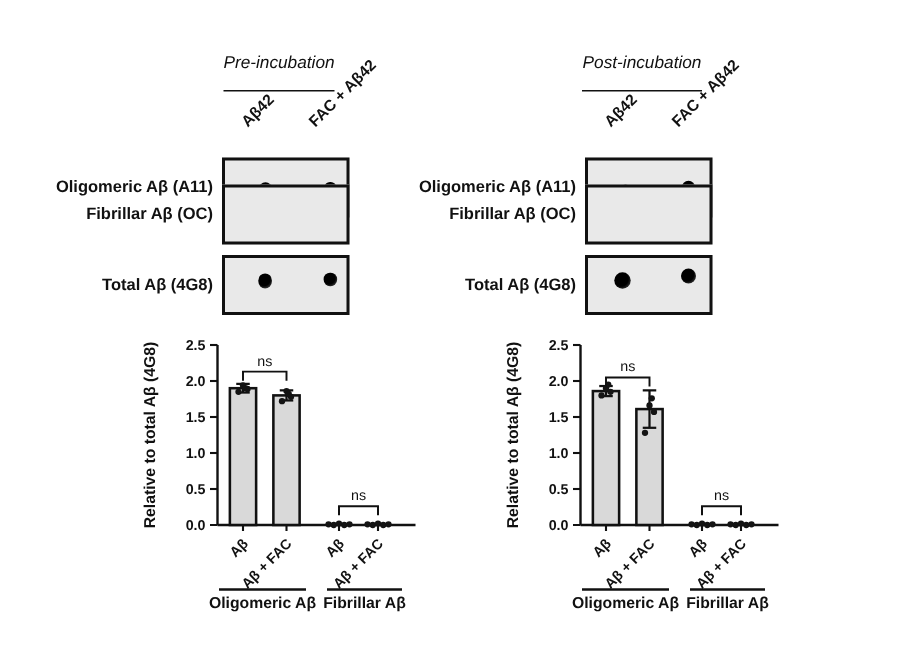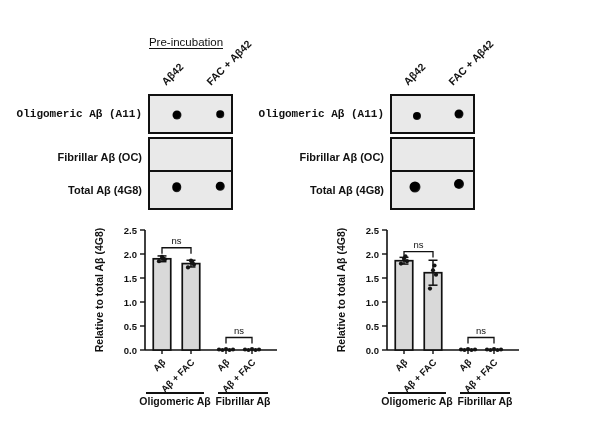--- a/index.html
+++ b/index.html
@@ -3,30 +3,30 @@
 <meta charset="utf-8">
 <style>
   html,body{margin:0;padding:0;background:#fff;}
   body{font-family:"Liberation Sans",sans-serif;color:#111;}
   #stage{position:relative;width:600px;height:447px;background:#fff;overflow:hidden;}
   .panel{position:absolute;top:0;width:300px;height:447px;}
   #panel-pre{left:0;}
   #panel-post{left:242px;}
   .panel-title{position:absolute;left:128px;top:36px;width:116px;text-align:center;
     font-size:11.5px;font-weight:normal;}
-  .panel-title span{border-bottom:1.4px solid #111;padding-bottom:0;}
+  .panel-title span{border-bottom:1.4px solid #111;padding-bottom:12px;font-style:italic;}
   .lane-label{position:absolute;white-space:nowrap;font-weight:bold;font-size:10.5px;
     line-height:13px;transform:rotate(-45deg);transform-origin:0% 100%;}
   .lane1{left:168px;top:75px;}
   .lane2{left:213px;top:75px;}
   .row-label{position:absolute;left:0;width:142px;height:40px;line-height:40px;
     text-align:right;font-weight:bold;font-size:11px;white-space:nowrap;}
   .blot-box{position:absolute;left:148px;width:85px;height:40px;box-sizing:border-box;
     border:2px solid #111;}
-  .r1{top:94px;font-family:Liberation Mono, monospace;} .r2{top:137px;} .r3{top:170px;}
+  .r1{top:105px;} .r2{top:123px;} .r3{top:170px;}
   .dot{position:absolute;border-radius:50%;transform:translate(-50%,-50%);
     background:radial-gradient(circle at 42% 42%, #000 52%, #2b2b2b 72%, rgba(45,45,45,.25) 100%);}
   svg.chart{position:absolute;left:0;top:222px;overflow:visible;}
   .tick-label{font-family:"Liberation Sans",sans-serif;font-size:9.5px;font-weight:bold;fill:#111;}
   .axis-label{font-family:"Liberation Sans",sans-serif;font-size:10.5px;font-weight:bold;fill:#111;}
   .bar-label{font-family:"Liberation Sans",sans-serif;font-size:9.5px;font-weight:bold;fill:#111;}
   .group-label{font-family:"Liberation Sans",sans-serif;font-size:10.5px;font-weight:bold;fill:#111;}
   .ns-label{font-family:"Liberation Sans",sans-serif;font-size:9.5px;font-weight:normal;fill:#111;}
 </style>
 </head>
@@ -111,20 +111,23 @@
         <circle cx="259" cy="127.52" r="2.1" fill="#141414"></circle>
         <text transform="translate(256 141) rotate(-45)" text-anchor="end" class="bar-label">Aβ + FAC</text>
         <path d="M 226 121.52 L 226 115.52 L 252 115.52 L 252 121.52" fill="none" stroke="#111111" stroke-width="1.3"></path>
         <text x="239" y="111.52" text-anchor="middle" class="ns-label">ns</text>
         <line x1="218" y1="171" x2="268" y2="171" stroke="#111111" stroke-width="1.8"></line>
         <text x="243" y="183" text-anchor="middle" class="group-label">Fibrillar Aβ</text>
       </svg>
   </div>
 
   <div class="panel" id="panel-post">
+    <div class="panel-title">
+      <span>Post-incubation</span>
+    </div>
     <div class="lane-label lane1">Aβ42</div>
     <div class="lane-label lane2">FAC + Aβ42</div>
 
     <div class="row-label r1">Oligomeric Aβ (A11)</div>
     <div class="blot-box r1" style="background: rgb(233, 233, 233);">
         <div class="dot" style="left: 31%; top: 55%; height: 8px; width: 8px;"></div>
         <div class="dot" style="left: 83%; top: 50%; height: 9px; width: 9px;"></div>
       </div>
 
     <div class="row-label r2">Fibrillar Aβ (OC)</div>

